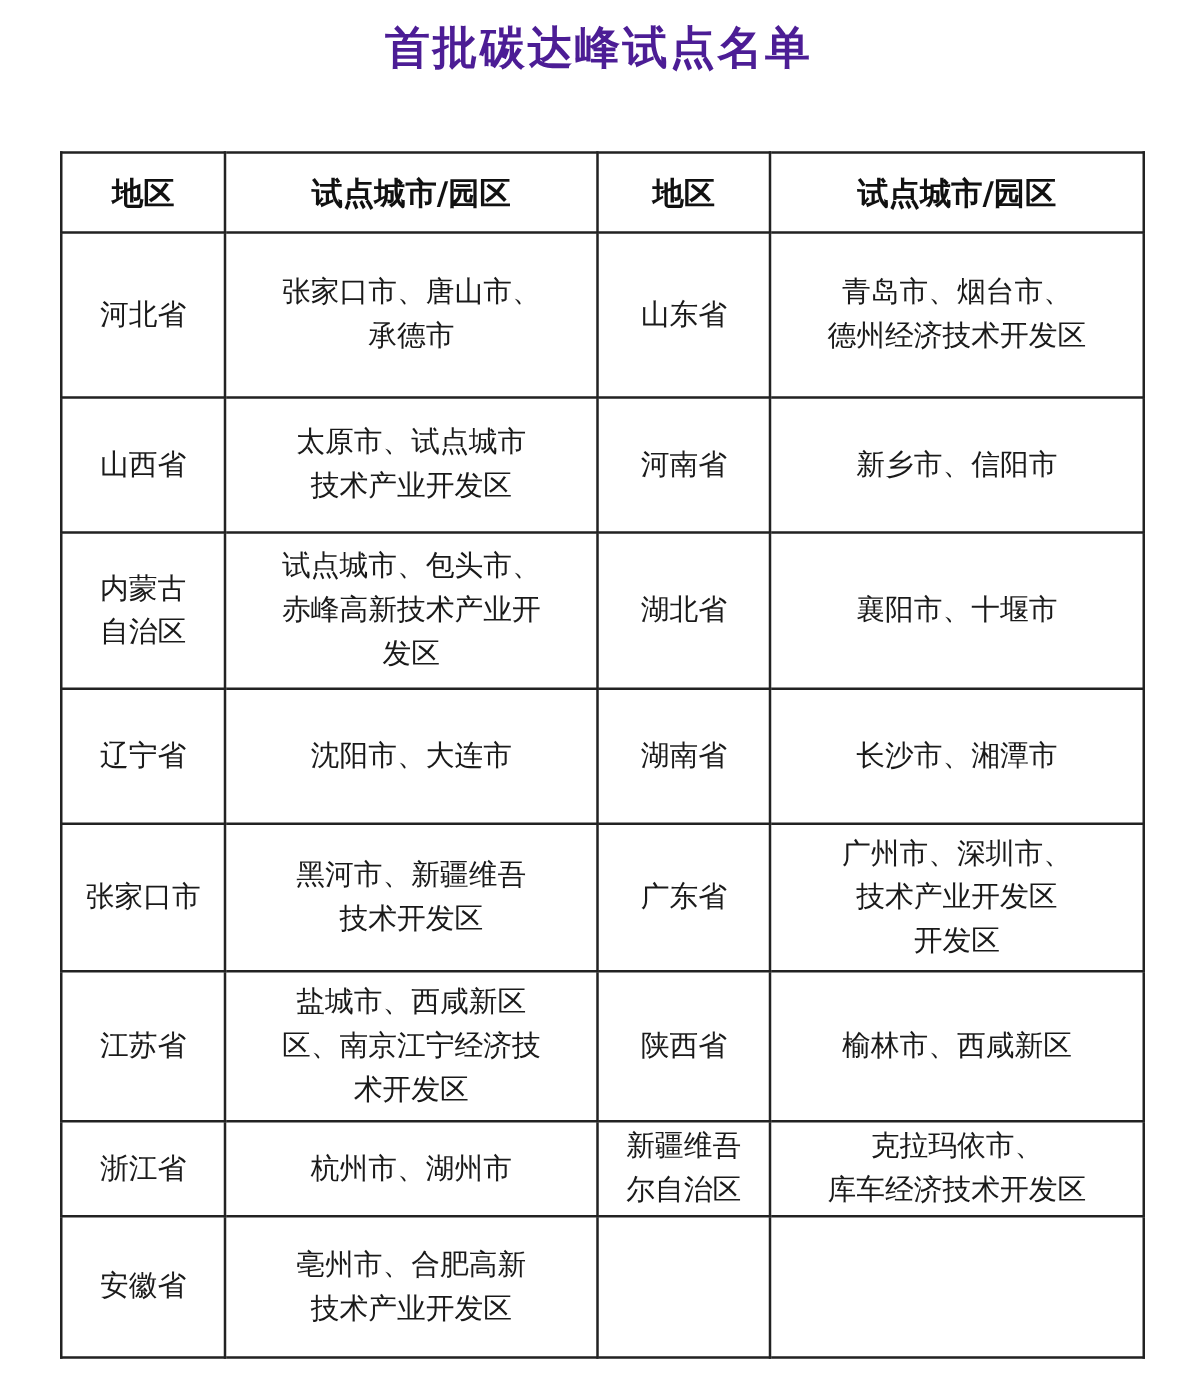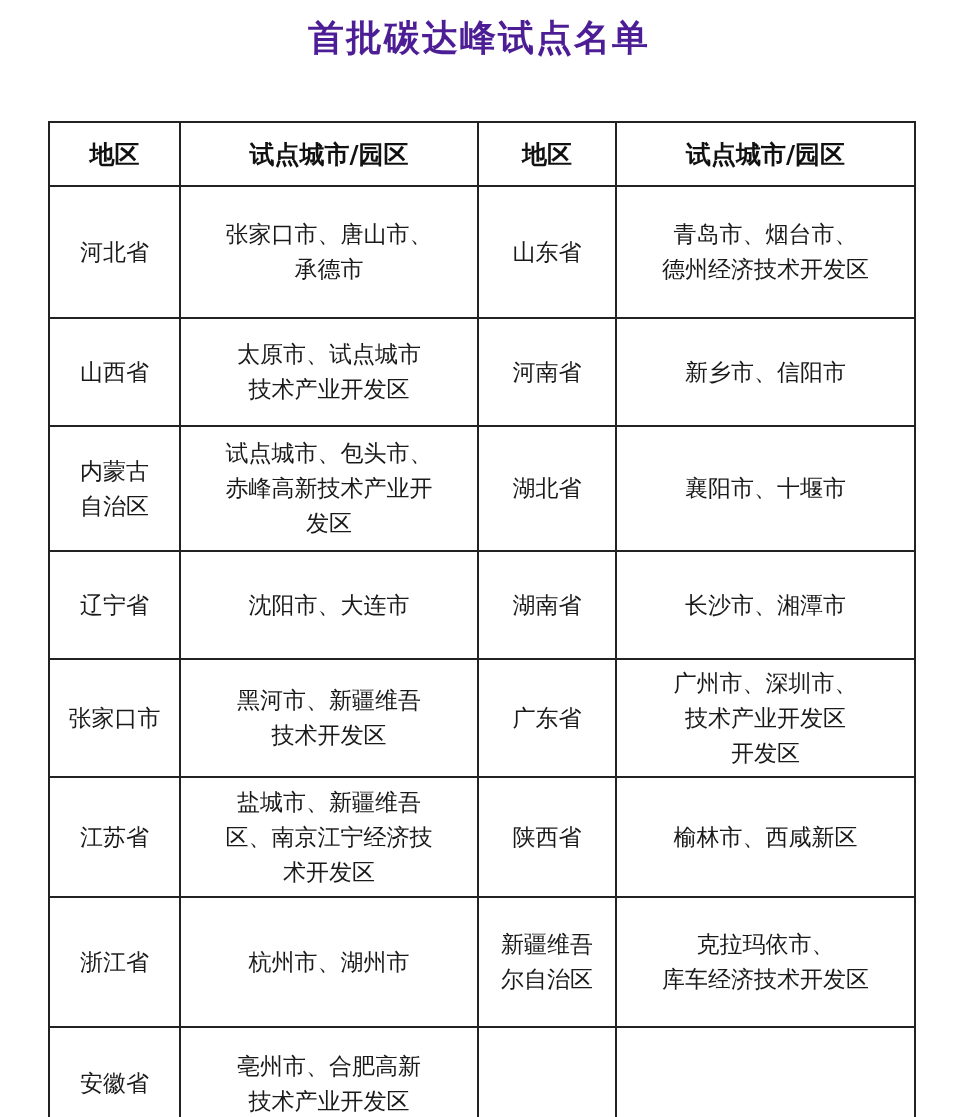--- a/index.html
+++ b/index.html
@@ -43,21 +43,21 @@
     font-weight: bold;
     color: #111111;
   }
   thead tr        { height: 64px; }
   tbody tr:nth-of-type(1) { height: 132px; }
   tbody tr:nth-of-type(2) { height: 108px; margin-left: 35px; }
   tbody tr:nth-of-type(3) { height: 125px; }
   tbody tr:nth-of-type(4) { height: 108px; }
   tbody tr:nth-of-type(5) { height: 118px; }
   tbody tr:nth-of-type(6) { height: 120px; }
-  tbody tr:nth-of-type(7) { height: 130px; }
+  tbody tr:nth-of-type(7) { height: 76px; }
   tbody tr:nth-of-type(8) { height: 113px; border-radius: 25px; }
 </style>
 </head>
 <body>
 
 <div class="page">
   <h1 class="doc-title">首批碳达峰试点名单</h1>
 
   <div class="table-wrap">
     <table class="pilot-table">
@@ -110,21 +110,21 @@
           <td>张家口市</td>
           <td>黑河市、新疆维吾
 技术开发区</td>
           <td>广东省</td>
           <td>广州市、深圳市、
 技术产业开发区
 开发区</td>
         </tr>
         <tr>
           <td>江苏省</td>
-          <td>盐城市、新疆维吾
+          <td>盐城市、西咸新区
 区、南京江宁经济技
 术开发区</td>
           <td>陕西省</td>
           <td>榆林市、西咸新区</td>
         </tr>
         <tr>
           <td>浙江省</td>
           <td>杭州市、湖州市</td>
           <td>新疆维吾
 尔自治区</td>

